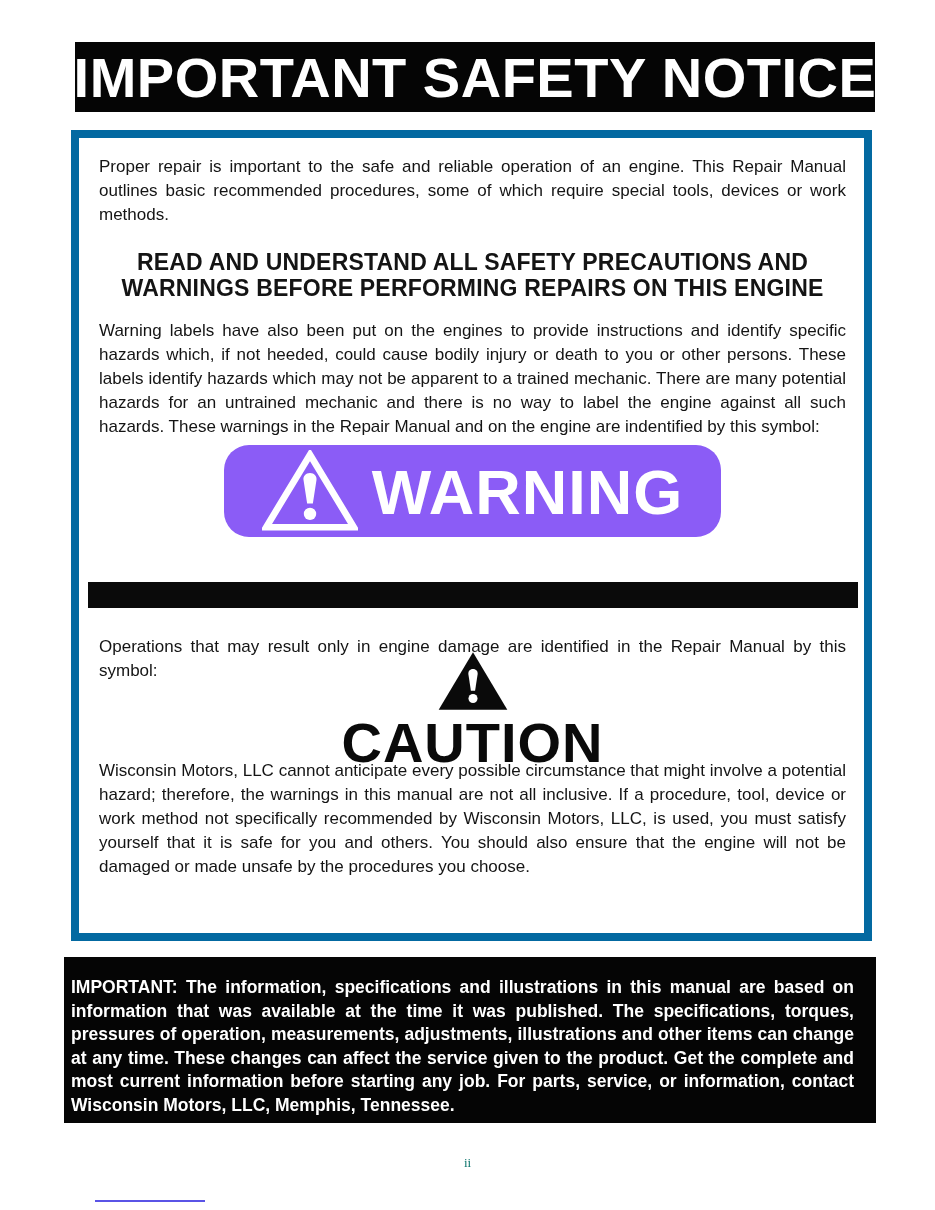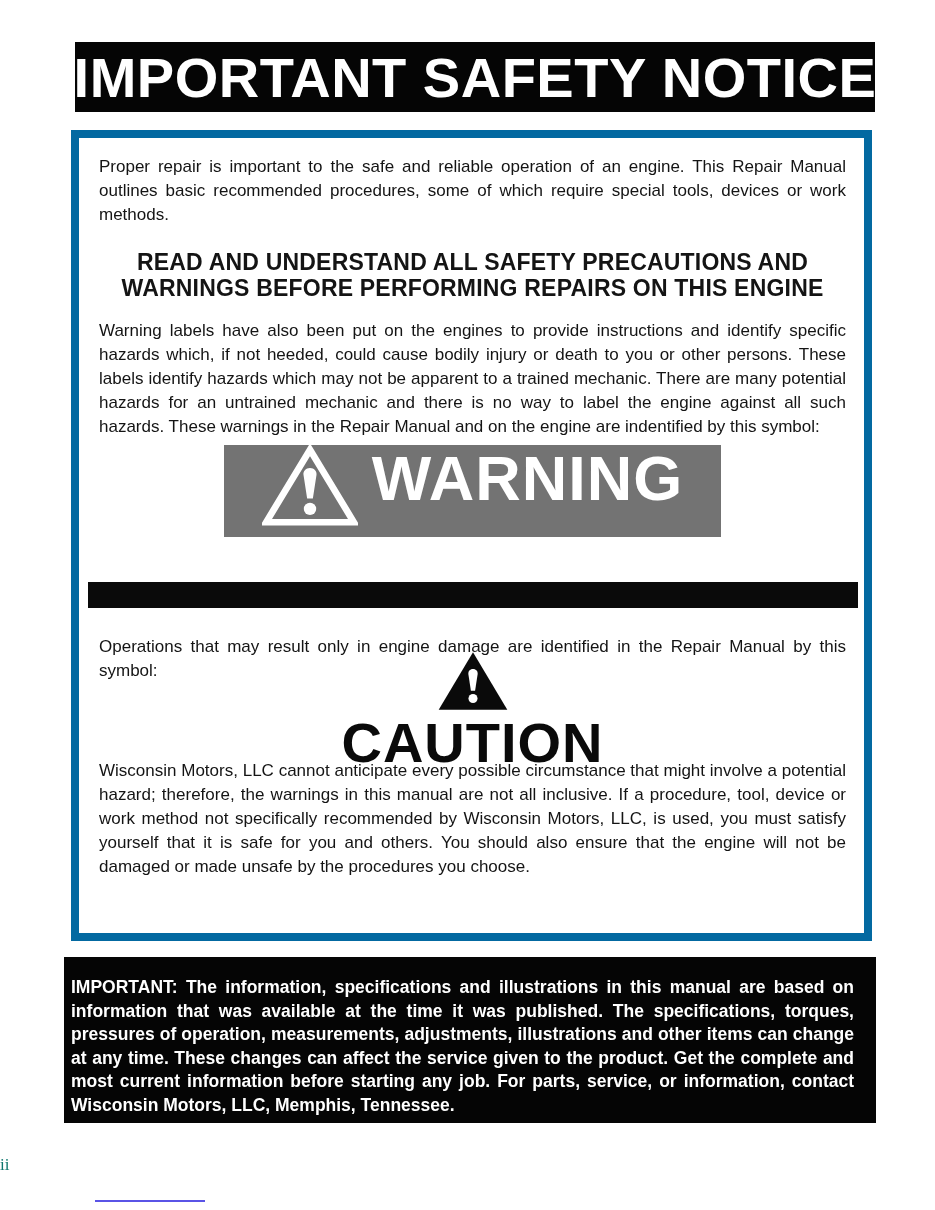--- a/index.html
+++ b/index.html
@@ -27,22 +27,22 @@
     margin:0;font-size:17px;line-height:24px;text-align:justify;
   }
   .p1{margin-bottom:22px;}
   .p2{margin-bottom:17px;}
   .section-heading{
     margin:0 0 18px 0;font-size:23px;line-height:26px;font-weight:bold;
     text-align:center;letter-spacing:0.2px;
   }
   .warning-banner{
     margin:6px auto 0 auto;width:497px;height:92px;
-    background:#737373;color:#ffffff;
-    display:flex;align-items:flex-start;justify-content:center;gap:14px;
+    background:#8b5cf6;color:#ffffff;
+    display:flex;align-items:center;justify-content:center;gap:14px;border-radius:25px;
   }
   .warning-banner .warn-word{
     font-size:63px;font-weight:bold;letter-spacing:1px;line-height:1;
     padding-top:2px;
   }
   .divider-bar{
     margin-top:45px;margin-left:-11px;width:770px;height:26px;background:#0a0a0a;
   }
   .p4{margin-top:27px;}
   .caution-row{
@@ -56,21 +56,21 @@
   }
   .p5{margin-top:14px;}
   .important-box{
     position:absolute;left:64px;top:957px;width:812px;height:166px;
     box-sizing:border-box;background:#050505;color:#ffffff;
     padding:19px 22px 0 7px;
     font-size:17.5px;line-height:23.5px;font-weight:bold;text-align:justify;
   }
   .page-number{
     position:absolute;left:0;top:1155px;width:935px;
-    font-family:"Liberation Serif", serif;font-size:17px;color:#0f766e;
+    text-align:center;font-family:"Liberation Serif", serif;font-size:13px;color:#0f766e;
   }
   .accent-line{
     position:absolute;left:95px;top:1200px;width:110px;height:2px;background:#5a54e6;
   }
   .icon-box{display:inline-flex;align-items:center;justify-content:center;}
 </style>
 </head>
 <body>
 
 <div class="page">

